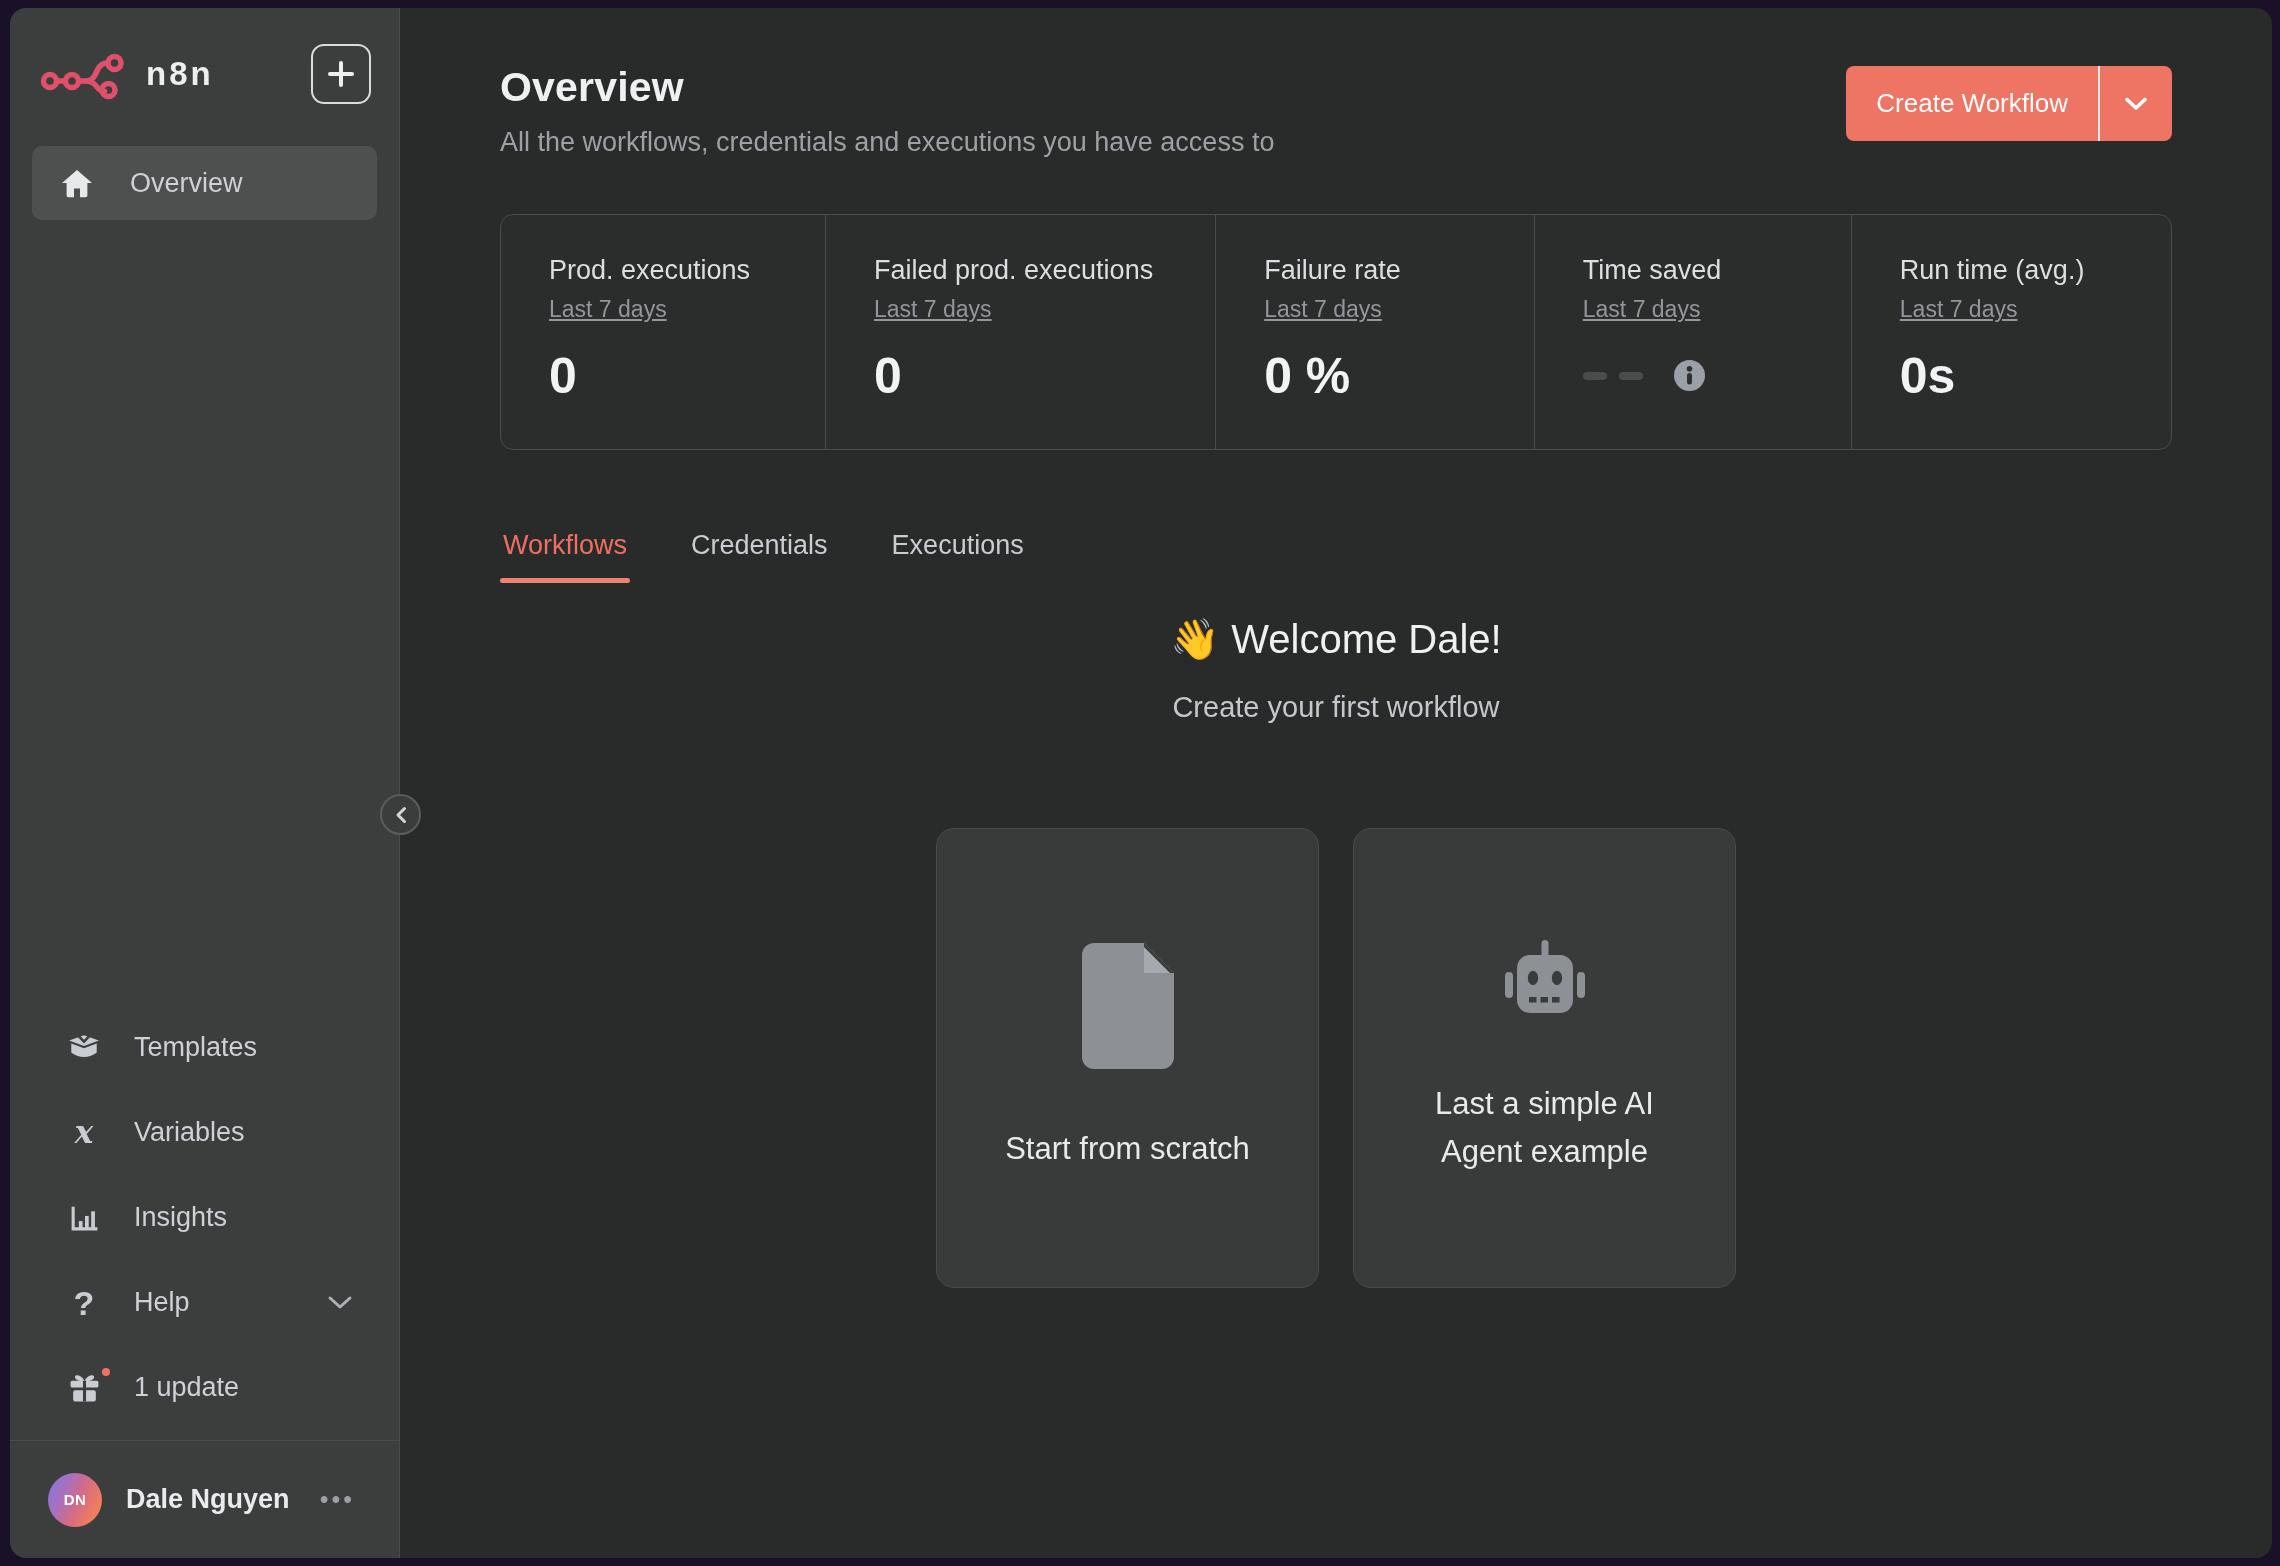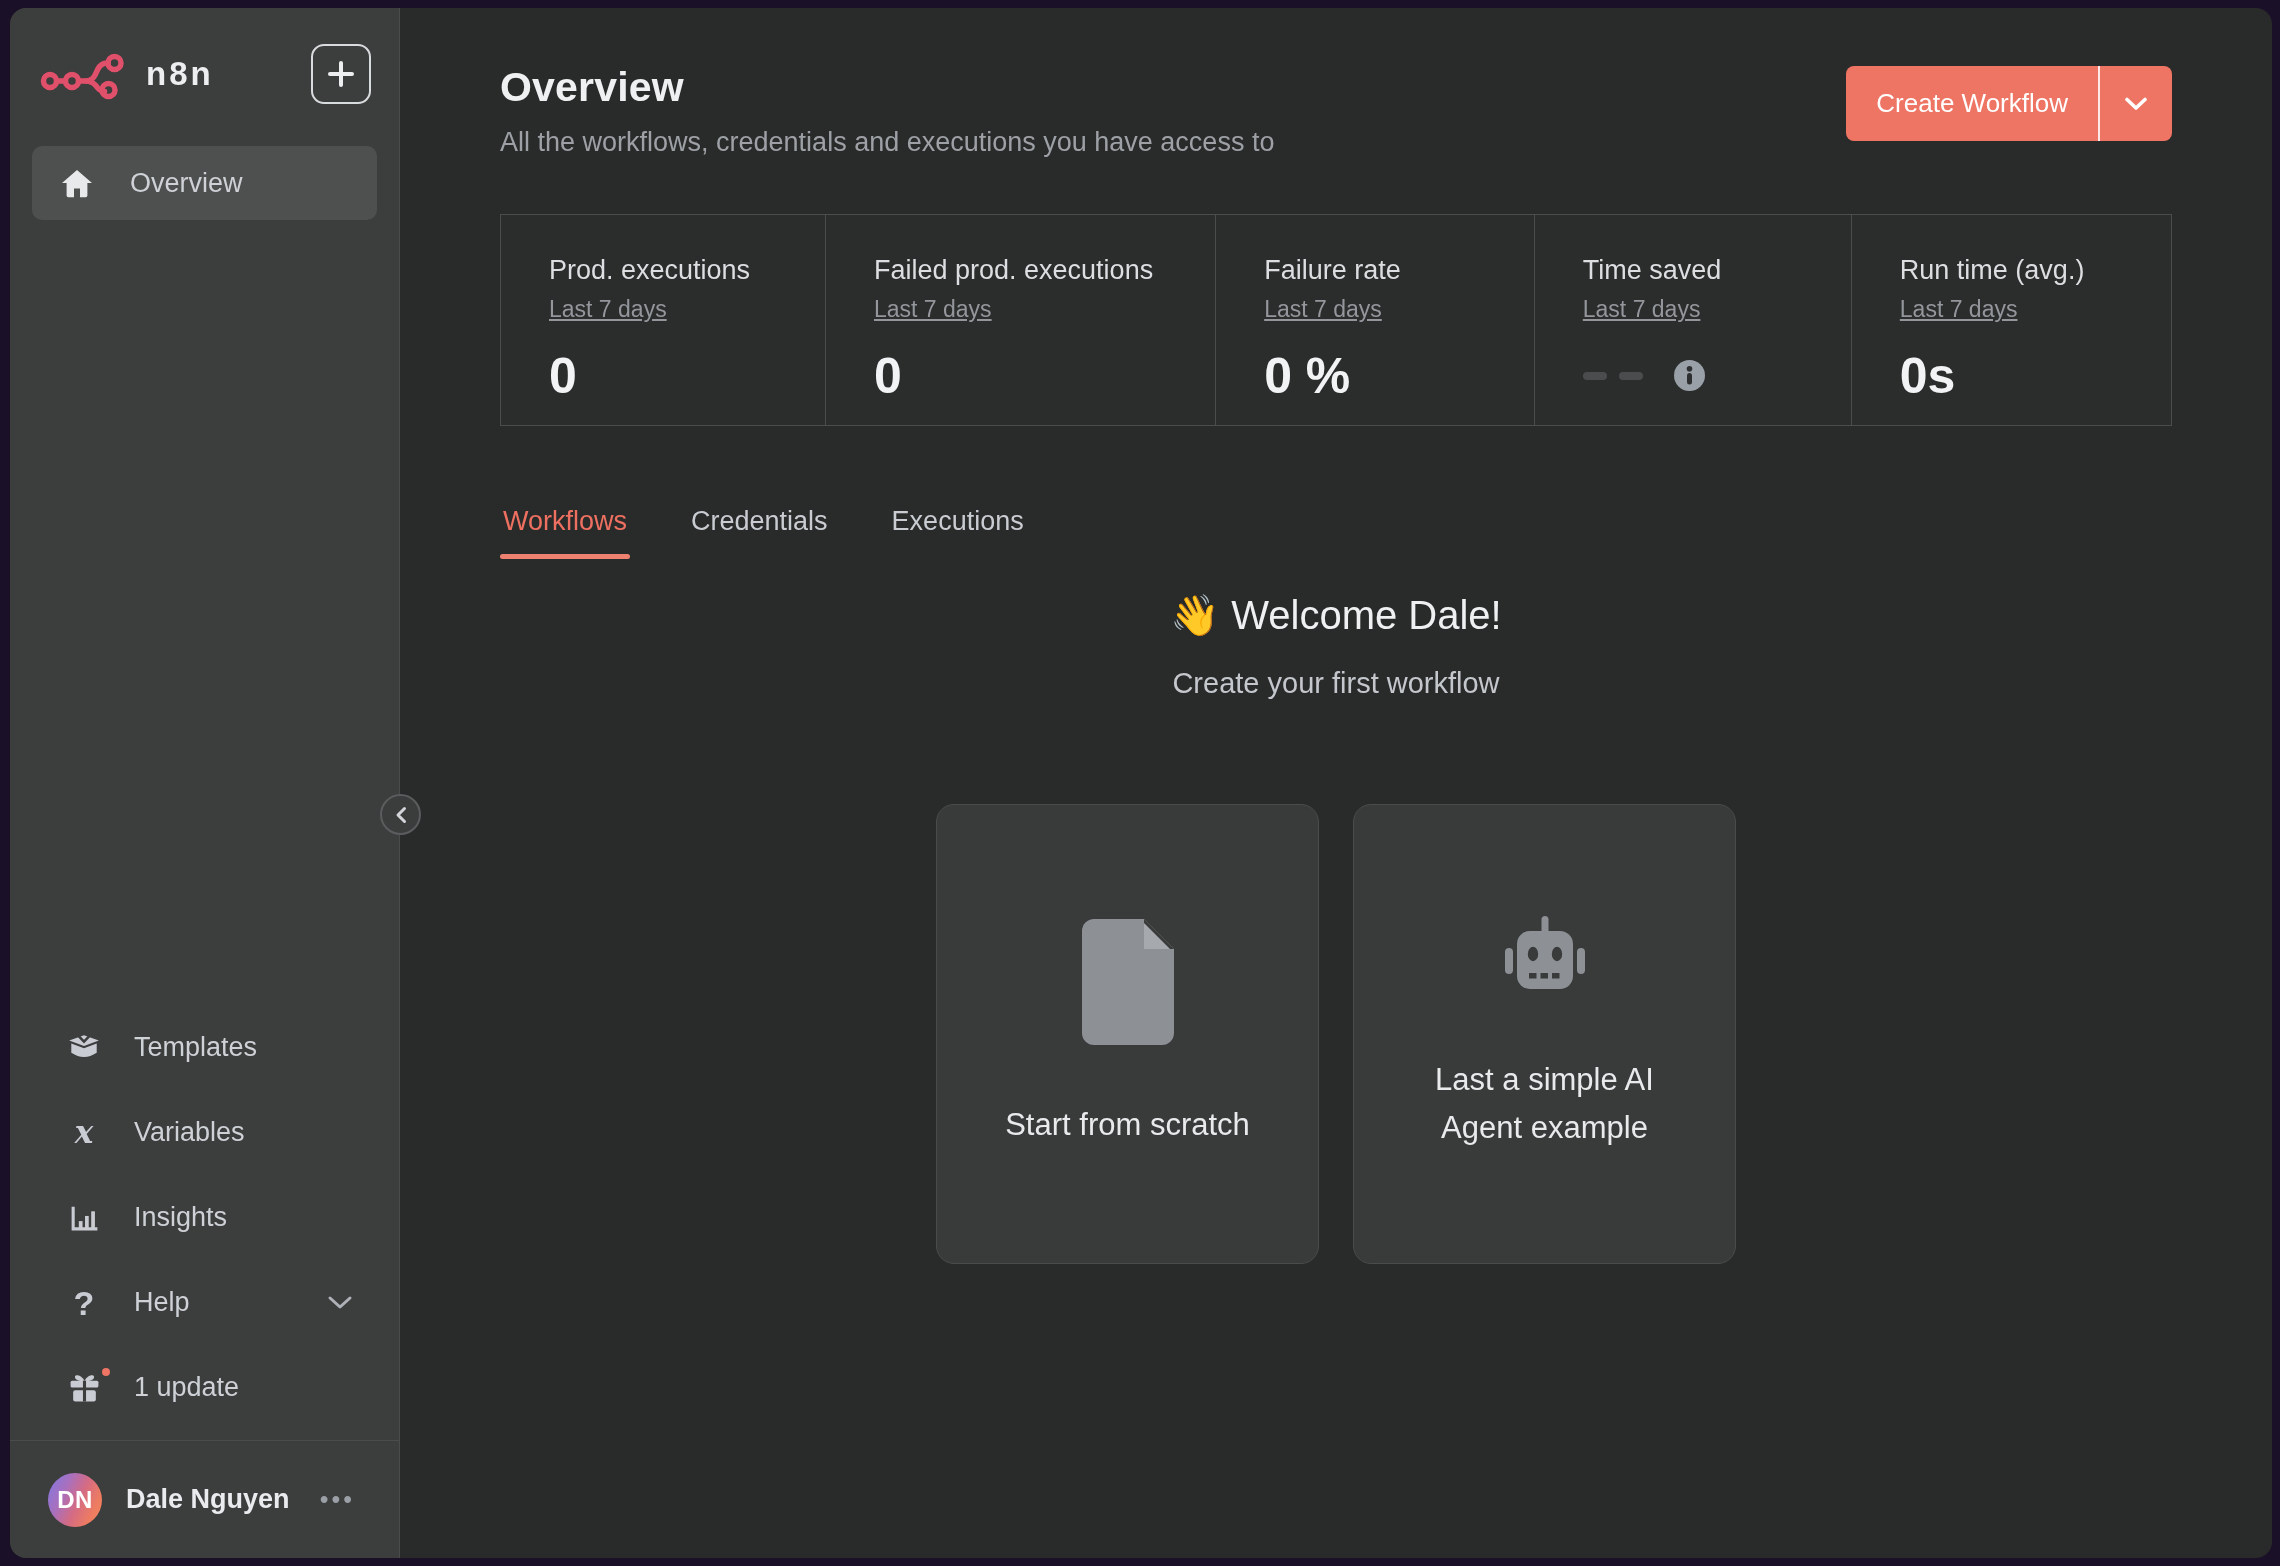--- a/index.html
+++ b/index.html
@@ -47,21 +47,21 @@
     position:absolute; top:-6px; right:-7px; width:14px; height:14px; border-radius:50%;
     background:#ee7464; border:3px solid #3c3d3d;
   }
   .user-section {
     border-top:1px solid #4a4b4b; height:118px; display:flex; align-items:center; padding:0 44px 0 38px;
   }
   .avatar {
     width:54px; height:54px; border-radius:50%;
     background:linear-gradient(115deg,#7f79e2 0%,#a770c0 30%,#d46b84 55%,#ee7c60 80%,#f2885f 100%);
     display:flex; align-items:center; justify-content:center;
-    color:#ffffff; font-size:24px; font-weight:700; letter-spacing:.5px;
+    color:#ffffff; font-size:15px; font-weight:700; letter-spacing:.5px;
   }
   .user-name { margin-left:24px; font-size:27px; font-weight:600; color:#e9ebee; }
   .more-dots { margin-left:auto; font-size:25px; color:#9ba0a6; letter-spacing:3px; cursor:pointer; }
   .collapse-btn {
     position:absolute; left:370px; top:786px; width:41px; height:41px; border-radius:50%;
     background:#3b3c3c; border:2px solid #5a5c5d; z-index:5;
     display:flex; align-items:center; justify-content:center; cursor:pointer;
   }
   
   .main { flex:1; position:relative; padding:0 100px; }
@@ -69,21 +69,21 @@
   .page-subtitle { margin-top:16px; font-size:27px; color:#9da1a6; }
   .create-btn {
     position:absolute; right:100px; top:58px; height:75px; border-radius:8px; overflow:hidden;
     background:#ee7464; display:flex; align-items:stretch; cursor:pointer; border:none;
   }
   .create-btn .cb-main { display:flex; align-items:center; padding:0 30px; font-size:26px; color:#ffffff; font-weight:500; }
   .create-btn .cb-divider { width:2px; background:rgba(255,255,255,.85); margin:0; }
   .create-btn .cb-arrow { width:72px; display:flex; align-items:center; justify-content:center; }
   
   .stats-bar {
-    margin-top:56px; display:flex; border:1px solid #4b4c4c; border-radius:0; height:212px;
+    margin-top:56px; display:flex; border:1px solid #4b4c4c; border-radius:13px; height:236px;
     background:#2b2c2c;
   }
   .stat-col { padding:40px 20px 0 48px; flex-basis:0; }
   .stat-col + .stat-col { border-left:1px solid #4b4c4c; }
   .sc0{flex-grow:322;} .sc1{flex-grow:404;} .sc2{flex-grow:314;} .sc3{flex-grow:312;} .sc4{flex-grow:316;}
   .stat-title { font-size:27px; color:#dcdee1; }
   .stat-period { margin-top:10px; font-size:23px; color:#93979c;text-decoration:underline; }
   .stat-value { margin-top:24px; font-size:50px; font-weight:700; color:#f2f3f4; }
   .stat-dash-row { margin-top:36px; display:flex; align-items:center; }
   .dash { width:24px; height:8px; border-radius:4px; background:#4b4c4d; display:inline-block; }

